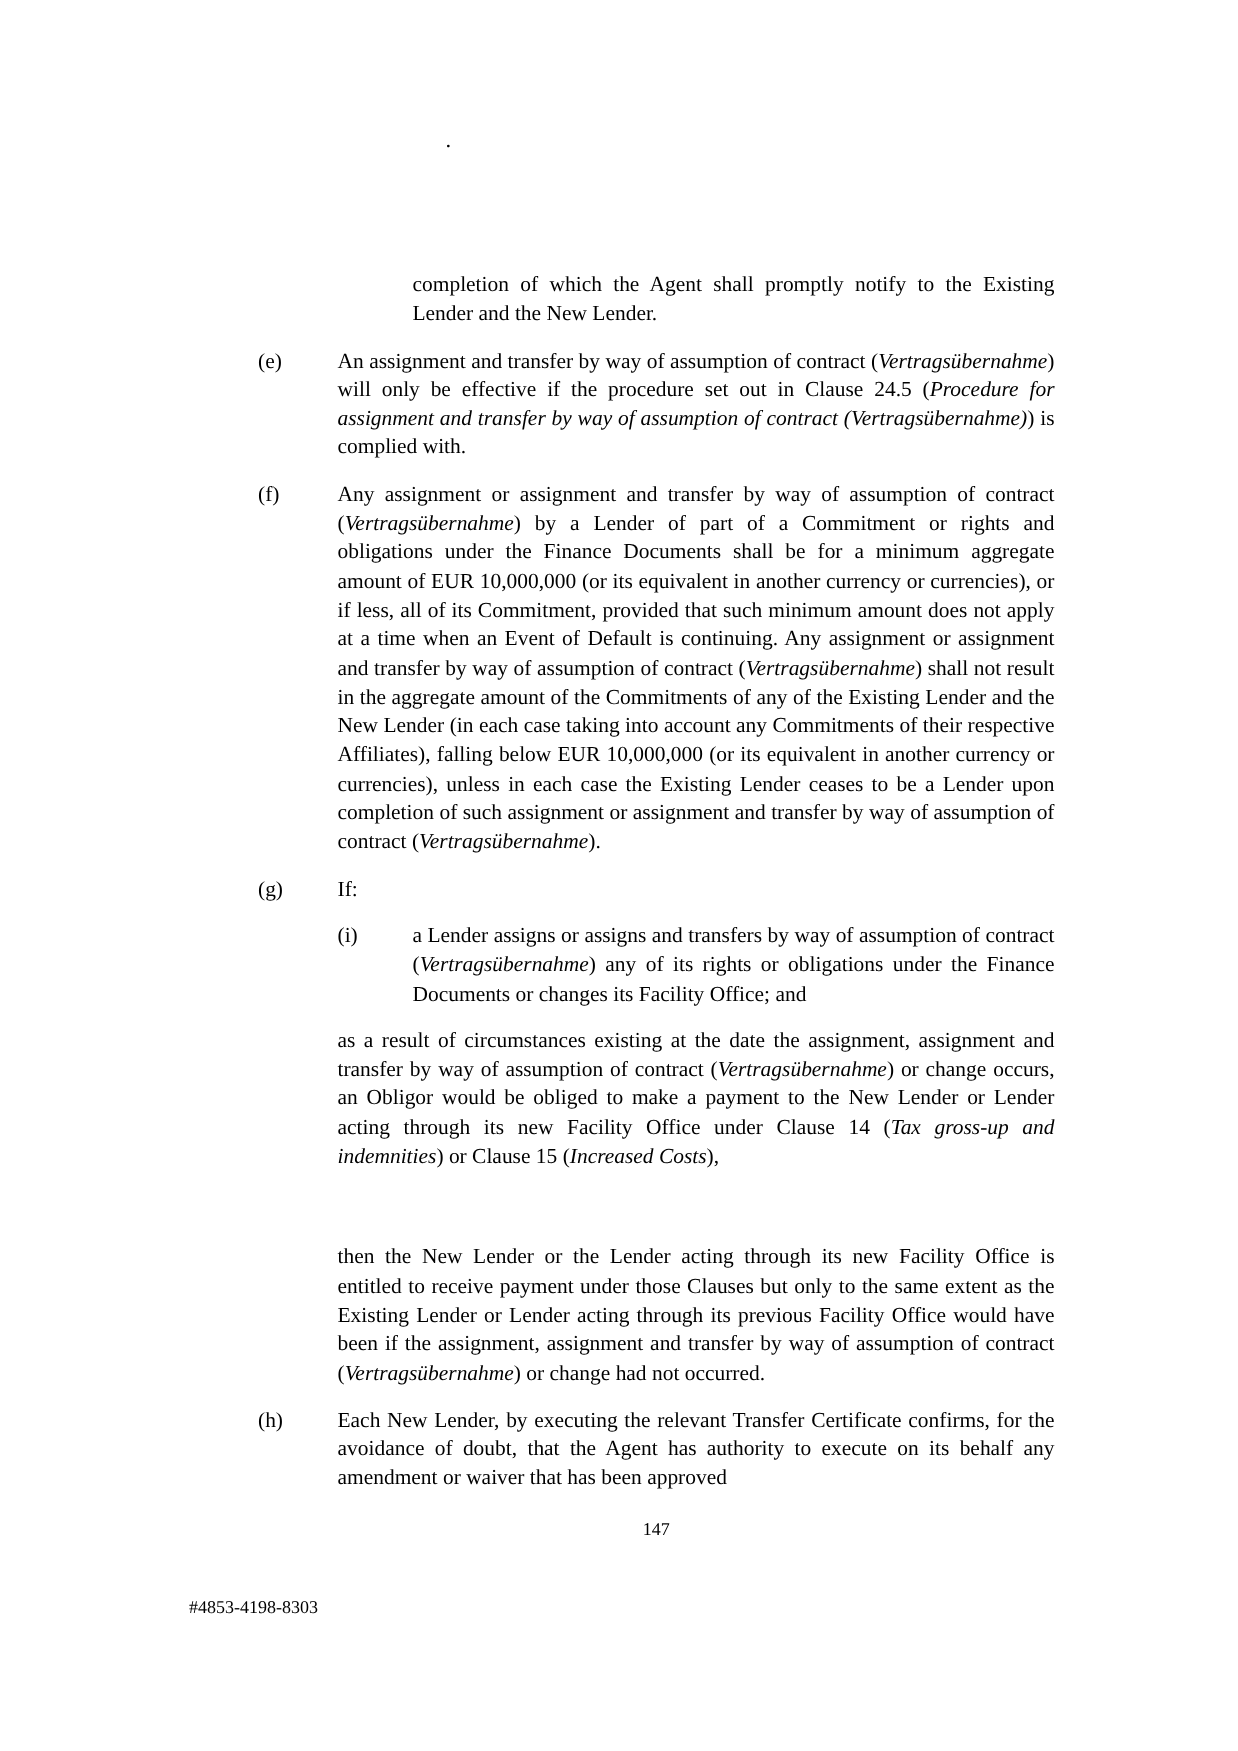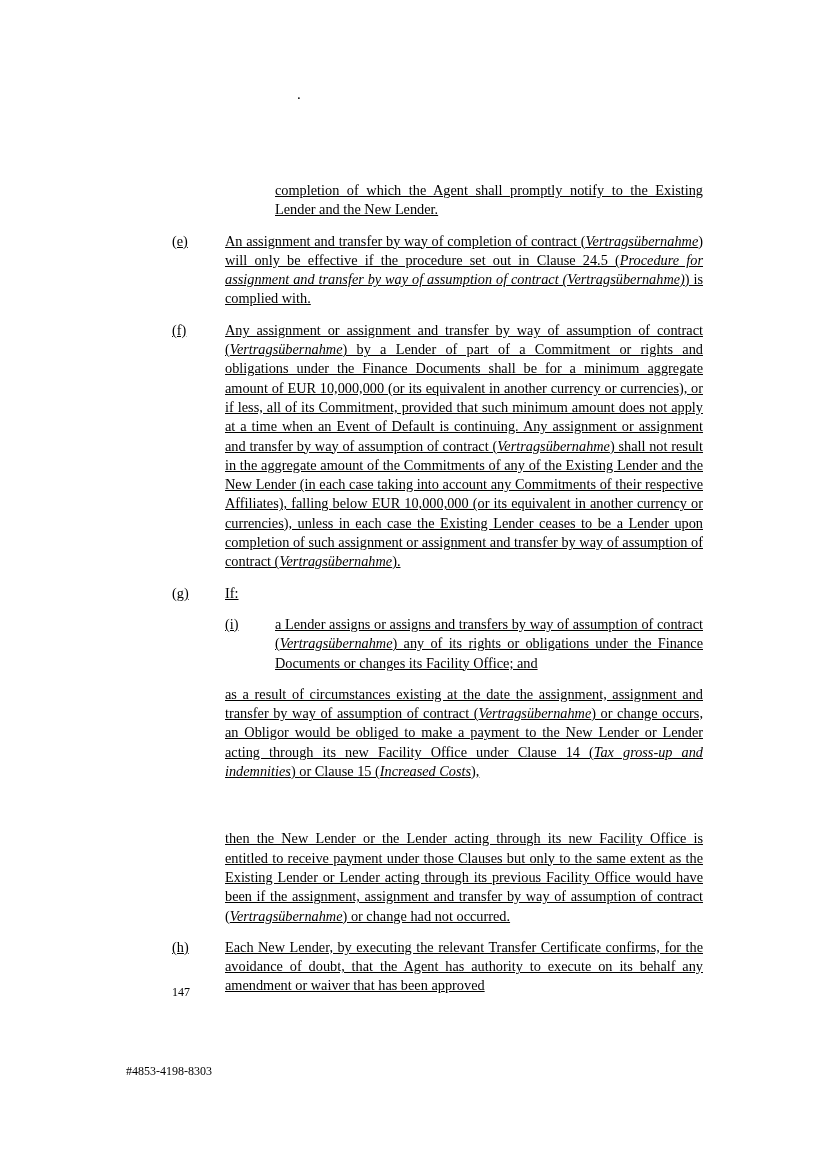--- a/index.html
+++ b/index.html
@@ -27,40 +27,39 @@
   }
   .content {
     position: absolute;
     left: 172px;
     top: 181px;
     width: 531px;
   }
   .para {
     display: flex;
     margin: 0 0 12px 0;
-    text-decoration: underline;
   }
   .para:last-child { margin-bottom: 0; }
   .para .marker {
     flex: 0 0 53px;
   }
   .para .ptext {
     flex: 1 1 auto;
     text-align: justify;
   }
   .para.cont2 { padding-left: 103px; }
   .para.cont1 { padding-left: 53px; margin-top: 48px; }
   .para.sub   { padding-left: 53px; }
   .para.sub .marker { flex: 0 0 50px; }
   .page-number {
     position: absolute;
     left: 172px;
-    top: 985px;
+    top: 1012px;
     width: 531px;
-    text-align: left;
+    text-align: center;
     font-size: 12px;
     line-height: 14px;
   }
   .doc-id {
     position: absolute;
     left: 126px;
     top: 1064px;
     font-size: 12px;
     line-height: 14px;
   }
@@ -71,21 +70,21 @@
 
 <div class="page">
   <div class="stray">.</div>
 
   <div class="content">
       <div class="para cont2">
         <span class="ptext"><span>completion of which the Agent shall promptly notify to the Existing Lender and the New Lender.</span></span>
       </div>
       <div class="para item">
         <span class="marker">(e)</span>
-        <span class="ptext"><span>An assignment and transfer by way of completion of contract (</span><i>Vertragsübernahme</i><span>) will only be effective if the procedure set out in Clause 24.5 (</span><i>Procedure for assignment and transfer by way of assumption of contract (Vertragsübernahme)</i><span>) is complied with.</span></span>
+        <span class="ptext"><span>An assignment and transfer by way of assumption of contract (</span><i>Vertragsübernahme</i><span>) will only be effective if the procedure set out in Clause 24.5 (</span><i>Procedure for assignment and transfer by way of assumption of contract (Vertragsübernahme)</i><span>) is complied with.</span></span>
       </div>
       <div class="para item">
         <span class="marker">(f)</span>
         <span class="ptext"><span>Any assignment or assignment and transfer by way of assumption of contract (</span><i>Vertragsübernahme</i><span>) by a Lender of part of a Commitment or rights and obligations under the Finance Documents shall be for a minimum aggregate amount of EUR 10,000,000 (or its equivalent in another currency or currencies), or if less, all of its Commitment, provided that such minimum amount does not apply at a time when an Event of Default is continuing. Any assignment or assignment and transfer by way of assumption of contract (</span><i>Vertragsübernahme</i><span>) shall not result in the aggregate amount of the Commitments of any of the Existing Lender and the New Lender (in each case taking into account any Commitments of their respective Affiliates), falling below EUR 10,000,000 (or its equivalent in another currency or currencies), unless in each case the Existing Lender ceases to be a Lender upon completion of such assignment or assignment and transfer by way of assumption of contract (</span><i>Vertragsübernahme</i><span>).</span></span>
       </div>
       <div class="para item">
         <span class="marker">(g)</span>
         <span class="ptext"><span>If:</span></span>
       </div>
       <div class="para sub">

